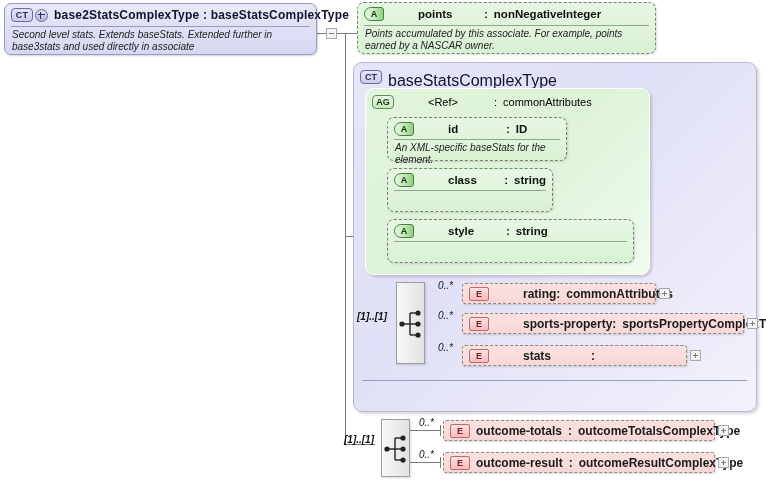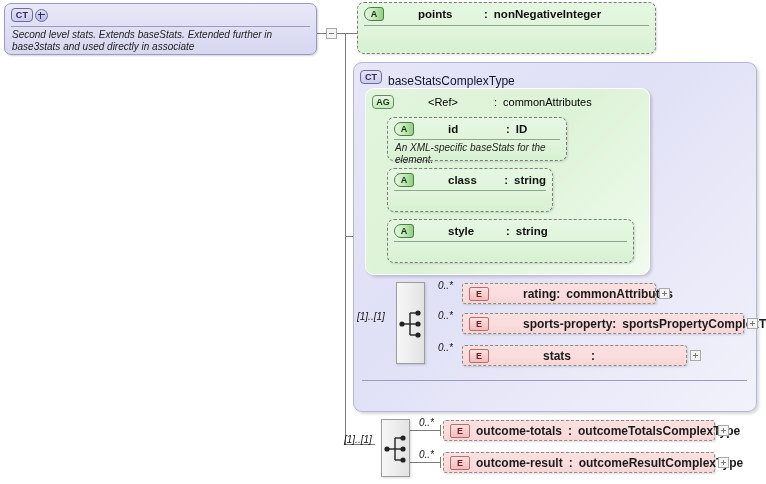--- a/index.html
+++ b/index.html
@@ -206,21 +206,21 @@
     position: absolute;
     background: #7a7a7a;
   }
   .ln-h { height: 1px; }
   .ln-v { width: 1px; }
 
   .card {
     position: absolute;
     font-size: 10px;
     font-style: italic;
-    font-weight: normal;
+    font-weight: bold;
     color: #111;
     white-space: nowrap;
     text-align: center;
   }
   .occ {
     position: absolute;
     font-size: 10px;
     font-style: italic;
     color: #111;
     white-space: nowrap;
@@ -261,41 +261,43 @@
 
   <div class="ln ln-h" style="left:410px;top:430px;width:30px;"></div>
   <div class="ln ln-h" style="left:410px;top:462px;width:30px;"></div>
   <div class="ln ln-v" style="left:440px;top:425px;height:11px;"></div>
   <div class="ln ln-v" style="left:440px;top:457px;height:11px;"></div>
 
   <div class="node ct-node" style="left:4px;top:3px;width:313px;height:52px;">
     <div class="hdr" style="height:22px;">
       <span class="badge badge-ct">CT</span>
       <span class="plus-circle"></span>
+      <span class="name">base2StatsComplexType : baseStatsComplexType</span>
     </div>
     <div class="sep"></div>
     <div class="doc">Second level stats. Extends baseStats. Extended further in base3stats and used directly in associate</div>
   </div>
 
   <div class="collapser" style="left:326px;top:28px;"></div>
 
   <div class="node attr-node" style="left:357px;top:2px;width:299px;height:52px;">
     <div class="hdr" style="height:22px;">
       <span class="badge badge-a">A</span>
       <span class="name nm-fixed" style="width:66px;">points</span>
       <span>:</span>
       <span class="name">nonNegativeInteger</span>
     </div>
     <div class="sep" style="background:#8aa98a;"></div>
+    <div class="doc">Points accumulated by this associate. For example, points earned by a NASCAR owner.</div>
   </div>
 
   <div class="frame frame-purple" style="left:353px;top:62px;width:404px;height:350px;">
     <div class="hdr" style="display:flex;align-items:center;height:20px;padding:0 6px;margin-top:4px;">
       <span class="badge badge-ct">CT</span>
-      <span class="name" style="font-size:12px;color:#121233;margin-top:8px;">baseStatsComplexType</span>
+      <span class="name" style="font-size:16px;color:#121233;margin-top:8px;">baseStatsComplexType</span>
     </div>
   </div>
 
   <div style="position:absolute;left:362px;top:380px;width:385px;height:1px;background:#9b9bbd;"></div>
 
   <div class="frame frame-green" style="left:365px;top:88px;width:285px;height:187px;">
     <div class="hdr" style="display:flex;align-items:center;height:20px;padding:0 6px;margin-top:3px;">
       <span class="badge badge-ag">AG</span>
       <span class="name nm-fixed" style="width:66px;">&lt;Ref&gt;</span>
       <span>:</span>
@@ -368,21 +370,21 @@
       <span>:</span>
       <span class="name">sportsPropertyComplexType</span>
     </div>
   </div>
   <div class="expander" style="left:747px;top:318px;"></div>
 
   <div class="occ" style="left:438px;top:342px;">0..*</div>
   <div class="node el-node" style="left:462px;top:345px;width:225px;height:21px;">
     <div class="hdr">
       <span class="badge badge-e">E</span>
-      <span class="name nm-fixed" style="width:68px;text-align:center;">stats</span>
+      <span class="name nm-fixed" style="width:68px;">stats</span>
       <span>:</span>
     </div>
   </div>
   <div class="expander" style="left:690px;top:350px;"></div>
 
   <div class="card" style="left:344px;top:434px;">[1]..[1]</div>
   <div class="compositor" style="left:381px;top:419px;width:29px;height:58px;">
     <svg width="29" height="58" viewBox="0 0 29 58">
       <circle cx="5" cy="29" r="2.6" fill="#222"></circle>
       <line x1="7" y1="29" x2="13" y2="29" stroke="#222" stroke-width="1.4"></line>

